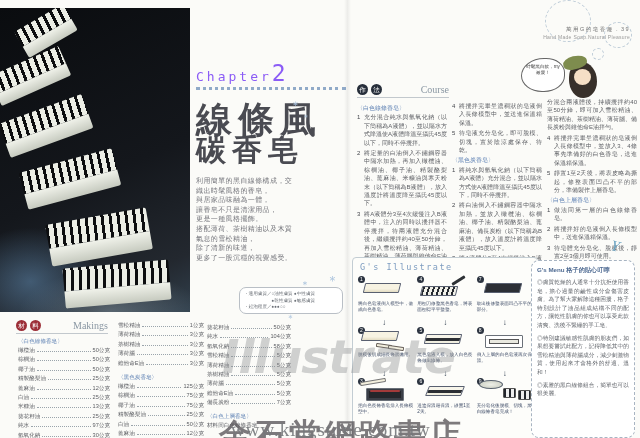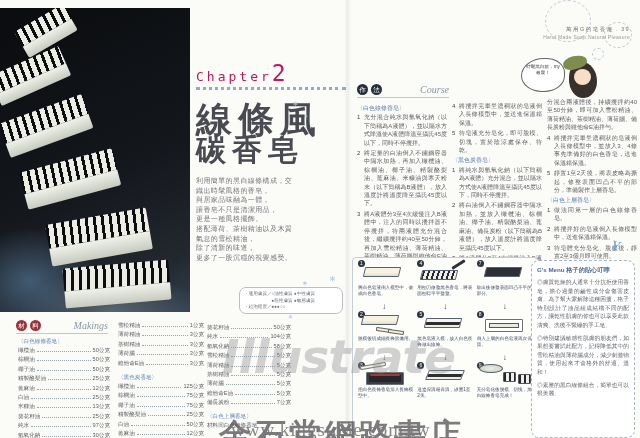--- a/index.html
+++ b/index.html
@@ -9,41 +9,41 @@
     background:
       radial-gradient(95px 75px at 16% 90%, rgba(96,138,176,.55), rgba(0,0,0,0) 72%),
       radial-gradient(130px 60px at 58% 100%, rgba(168,188,200,.38), rgba(0,0,0,0) 70%),
       linear-gradient(155deg,#0a0c0f,#14171c 55%,#23282f 85%,#31404d);}
   .soap{position:absolute;}
   .soap .top{width:100%;height:58%;background:repeating-linear-gradient(93deg,#0d0e10 0 3px,#eceee6 3px 8px);border-radius:2px 2px 0 0;}
   .soap .side{width:100%;height:42%;background:linear-gradient(#f0f2ea,#c6cabf);border-radius:0 0 2px 2px;}
   .crease{position:absolute;left:344px;top:0;width:7px;height:438px;
     background:linear-gradient(90deg,rgba(0,0,0,0),rgba(0,0,0,.06),rgba(0,0,0,0));}
   
-  .chlabel{position:absolute;left:196px;top:60px;color:#be185d;font-family:"DejaVu Sans Mono",monospace;
+  .chlabel{position:absolute;left:196px;top:60px;color:#8b5cf6;font-family:"DejaVu Sans Mono",monospace;
     font-size:13px;letter-spacing:3px;}
   .chnum{font-size:23px;letter-spacing:0;}
   .chdots{position:absolute;left:196px;top:87px;width:150px;border-top:3px dotted #7e9cc0;opacity:.85;}
   .title1{position:absolute;left:196px;top:96px;font-size:36px;font-weight:bold;color:#4a4b52;letter-spacing:6px;}
   .title2{position:absolute;left:196px;top:130px;font-size:30px;font-weight:bold;color:#4a4b52;letter-spacing:6px;}
   .intro{position:absolute;left:196px;top:176px;width:152px;font-size:7px;line-height:9.6px;
     color:#75767c;letter-spacing:.4px;}
   .ast{position:absolute;color:#a9c2dd;}
   
   .rh{position:absolute;right:10px;top:26px;text-align:right;line-height:1.4;}
   .rh .zh{font-size:5.5px;letter-spacing:1.5px;color:#777;}
   .rh .en{font-size:5px;color:#999;letter-spacing:.3px;}
   .dc{position:absolute;border:1.4px dashed #a9bccd;border-radius:50%;opacity:.75;}
   
   .shdr{position:absolute;display:flex;align-items:center;border-bottom:1px solid #c2c8cd;padding-bottom:2px;}
   .badge{width:11px;height:11px;border-radius:50%;color:#fff;font-size:6.5px;line-height:11px;
     text-align:center;margin-right:3px;flex:0 0 auto;}
   .navy{background:#262e3a;}
   .red{background:#9c2f38;}
-  .shdr .lab{flex:1;text-align:right;font-family:"Liberation Serif",serif;font-style:italic;
+  .shdr .lab{flex:1;text-align:right;font-family:"Liberation Serif",serif;
     color:#8a97a3;font-size:10px;}
   
   .ccol{position:absolute;width:90px;font-size:6px;color:#5f6166;line-height:8.4px;text-align:justify;}
   .chead{color:#5f82b4;margin:2px 0 1px;}
   .step{position:relative;padding-left:7px;margin-bottom:2px;}
   .step .no{position:absolute;left:0;top:0;color:#46484e;}
   
   .ibox{position:absolute;left:352px;top:257px;width:184px;height:181px;background:#fdfdfa;
     border:1px solid #c3cdd3;border-radius:4px 4px 0 0;overflow:hidden;}
   .ititle{font-family:"DejaVu Sans Mono",monospace;color:#7d9cc0;font-size:8.5px;
@@ -197,20 +197,21 @@
 </div>
 
 <div class="bubble">時髦黑白款，my最愛！</div>
 <div class="mascot">
   <div class="beret"></div>
   <div class="hair"></div>
   <div class="mface"></div>
 </div>
 
 <div class="ibox">
+  <div class="ititle">G's Illustrate</div>
   <div class="igrid">
     <div class="icol">
       <div class="istep">
         <span class="ino">1</span>
         <div class="draw">
             <div class="shape bar cream" style="left:6px;top:7px;"></div>
           </div>
         <div class="cap">將白色皂液倒入模型中，做成白色香皂。</div>
         <span class="arr" style="left:24px;bottom:-3px;">↓</span>
       </div>

